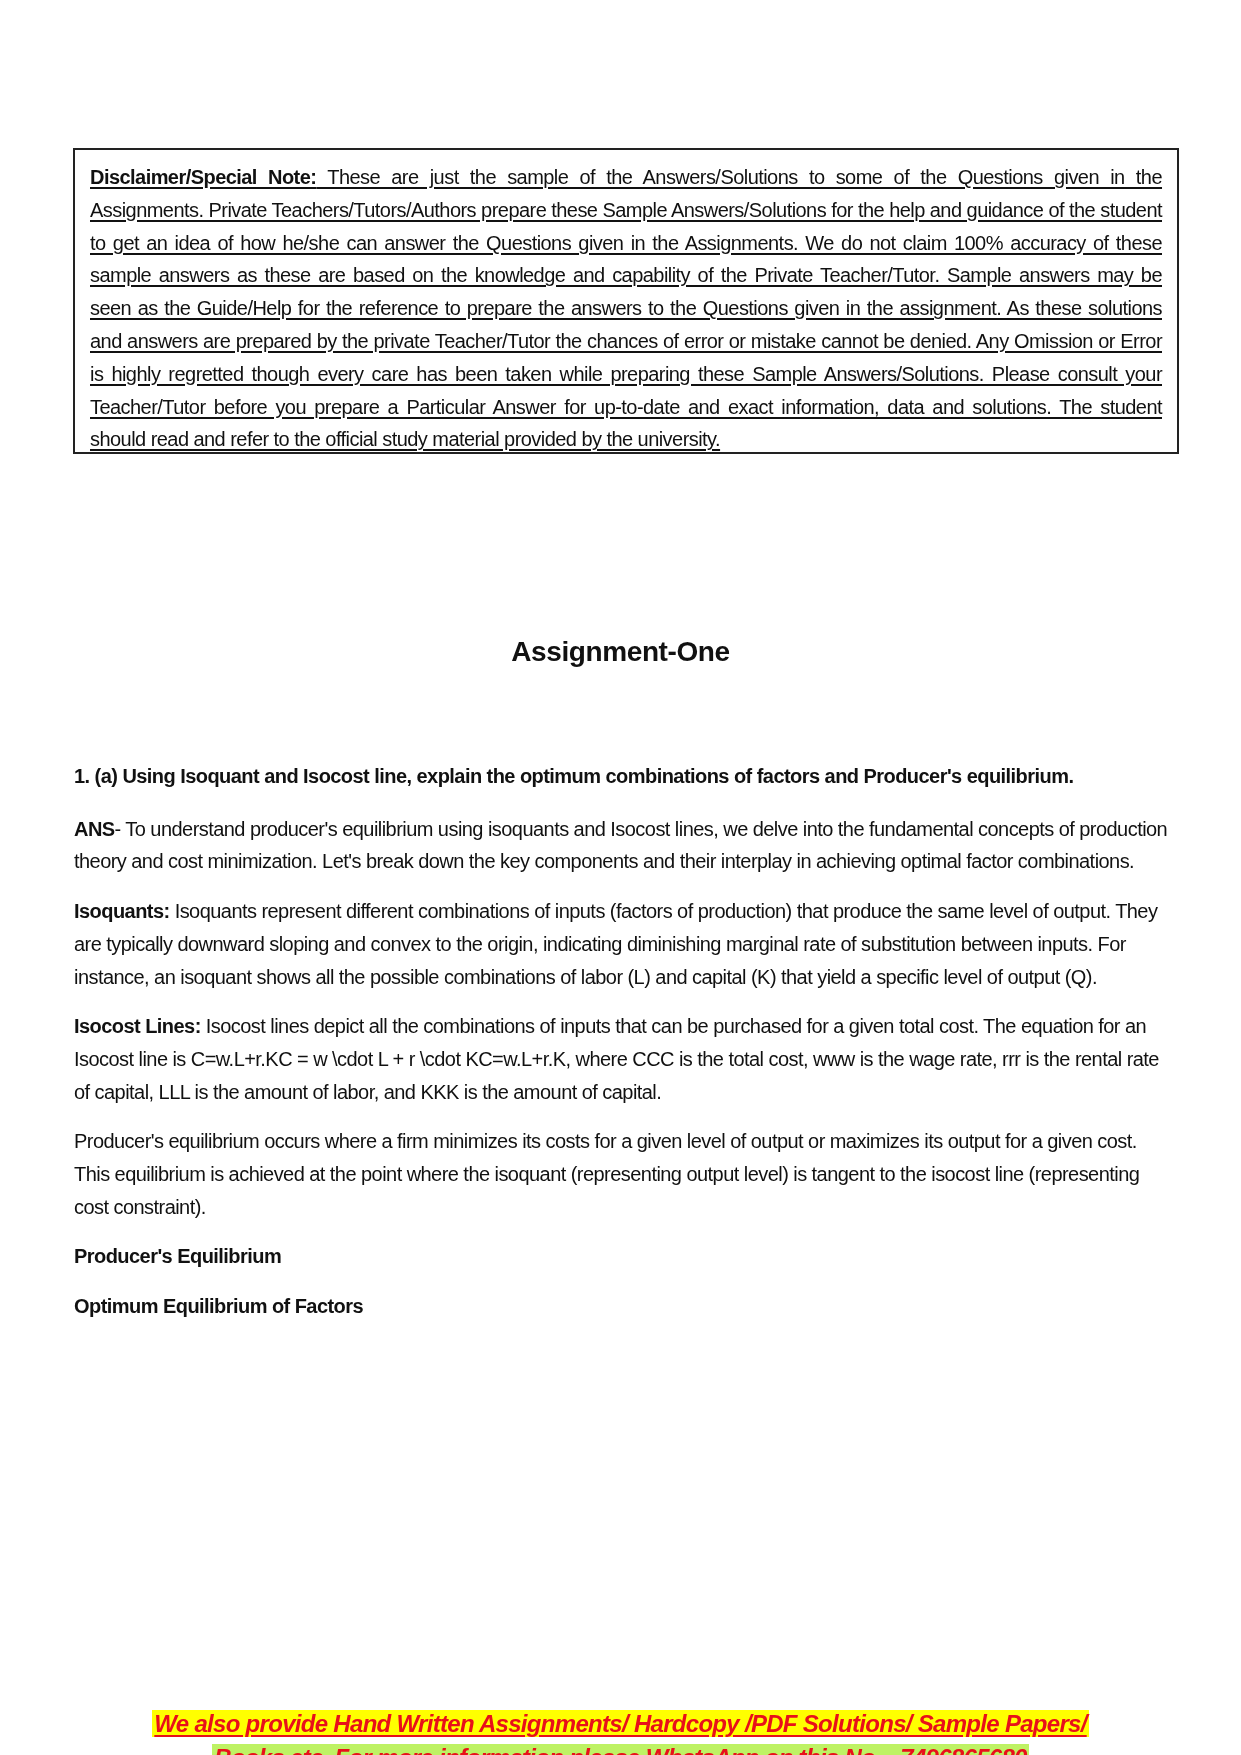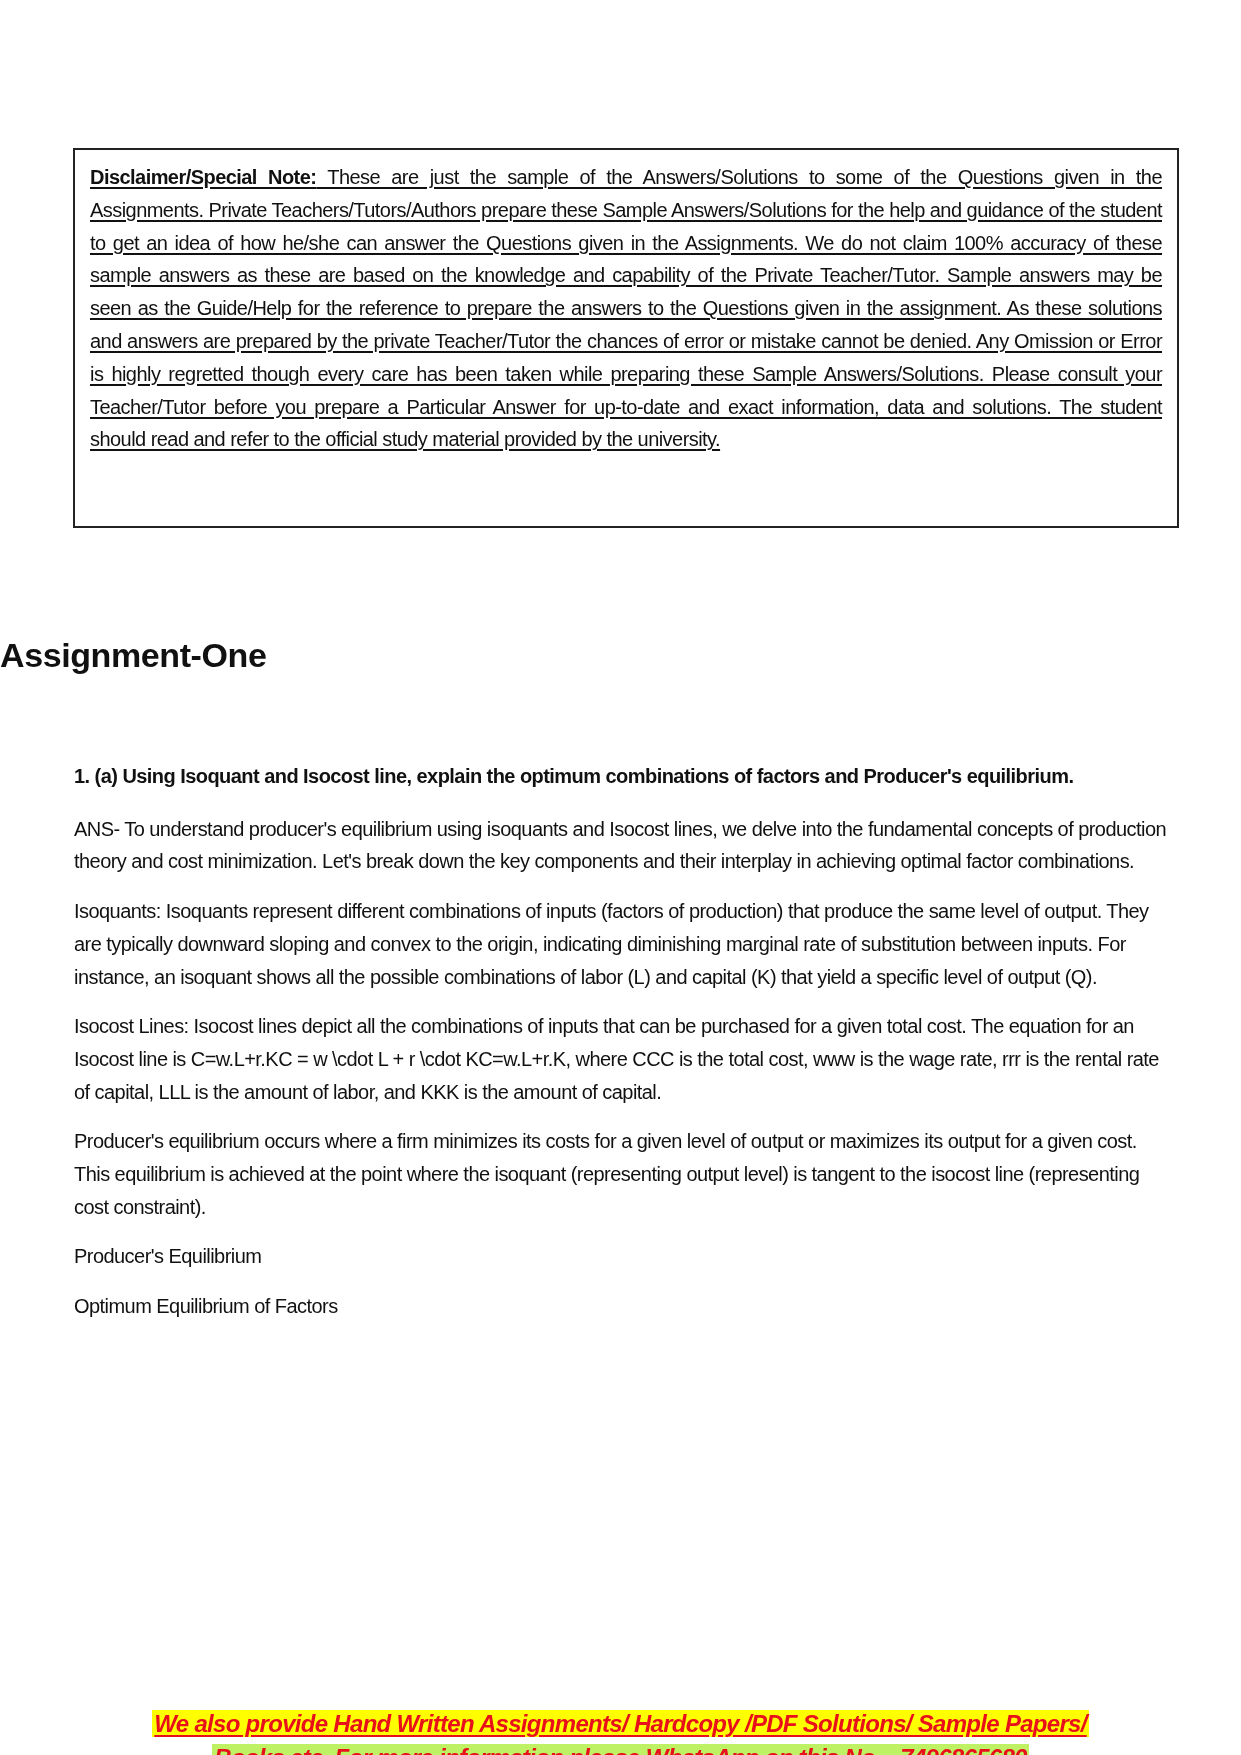--- a/index.html
+++ b/index.html
@@ -9,56 +9,57 @@
     position: relative;
     overflow: hidden;
     font-family: "Liberation Sans", sans-serif;
     color: #111111;
   }
   .disclaimer-box {
     position: absolute;
     left: 73px;
     top: 148px;
     width: 1106px;
-    height: 380px;
+    height: 306px;
     border: 2px solid #222222;
     box-sizing: border-box;
     padding: 11px 15px 16px 15px;
   }
   .disclaimer-text {
     font-size: 20px;
     line-height: 32.8px;
     text-align: justify;
     text-decoration: underline;
     text-underline-offset: 3px;
     letter-spacing: -0.55px;
     word-spacing: 0px;
   }
   .disclaimer-text b { font-weight: bold; }
   .title {
     position: absolute;
     left: 0;
     width: 1241px;
     top: 636px;
-    font-size: 34px;
+    text-align: center;
+    font-size: 28px;
     font-weight: bold;
     letter-spacing: -0.4px;
   }
   .content {
     position: absolute;
     left: 74px;
     top: 760px;
     width: 1100px;
     font-size: 20px;
     line-height: 32.7px;
     letter-spacing: -0.55px;
   }
   .content p { margin: 0 0 17px 0; }
   .content .question { font-weight: bold; margin-bottom: 20px; }
-  .content b { font-weight: normal; }
+  .content b { font-weight: bold; }
   .footer {
     position: absolute;
     left: 0;
     width: 1241px;
     top: 1707px;
     text-align: center;
     font-size: 24px;
     line-height: 34px;
     font-style: italic;
     font-weight: bold;

